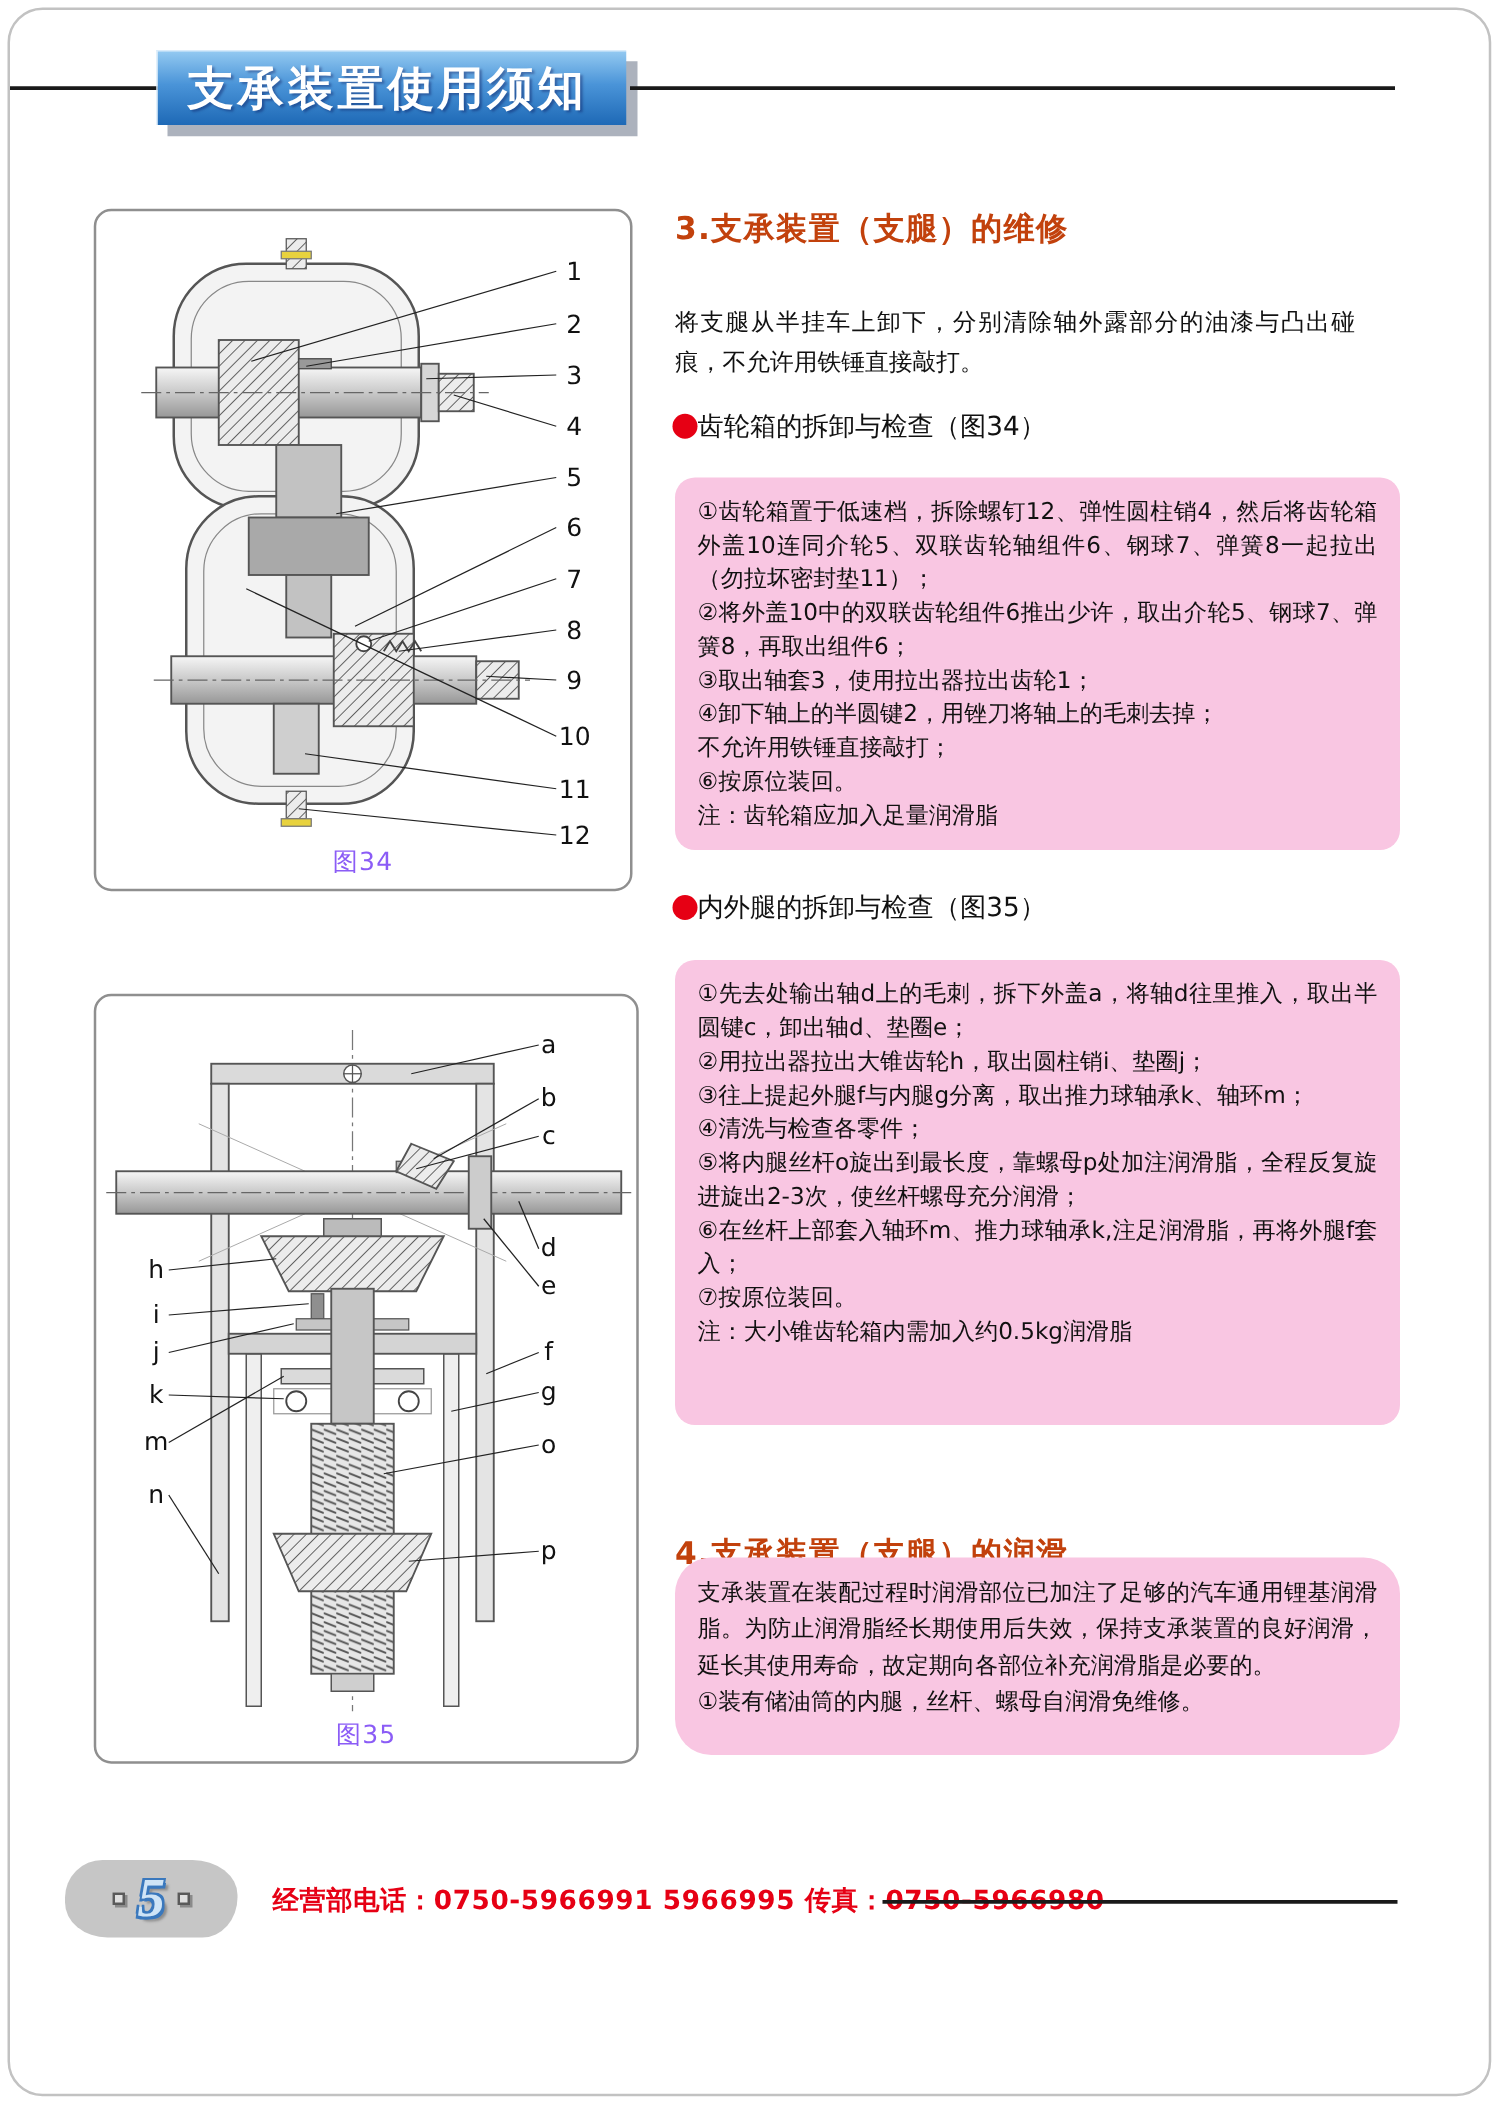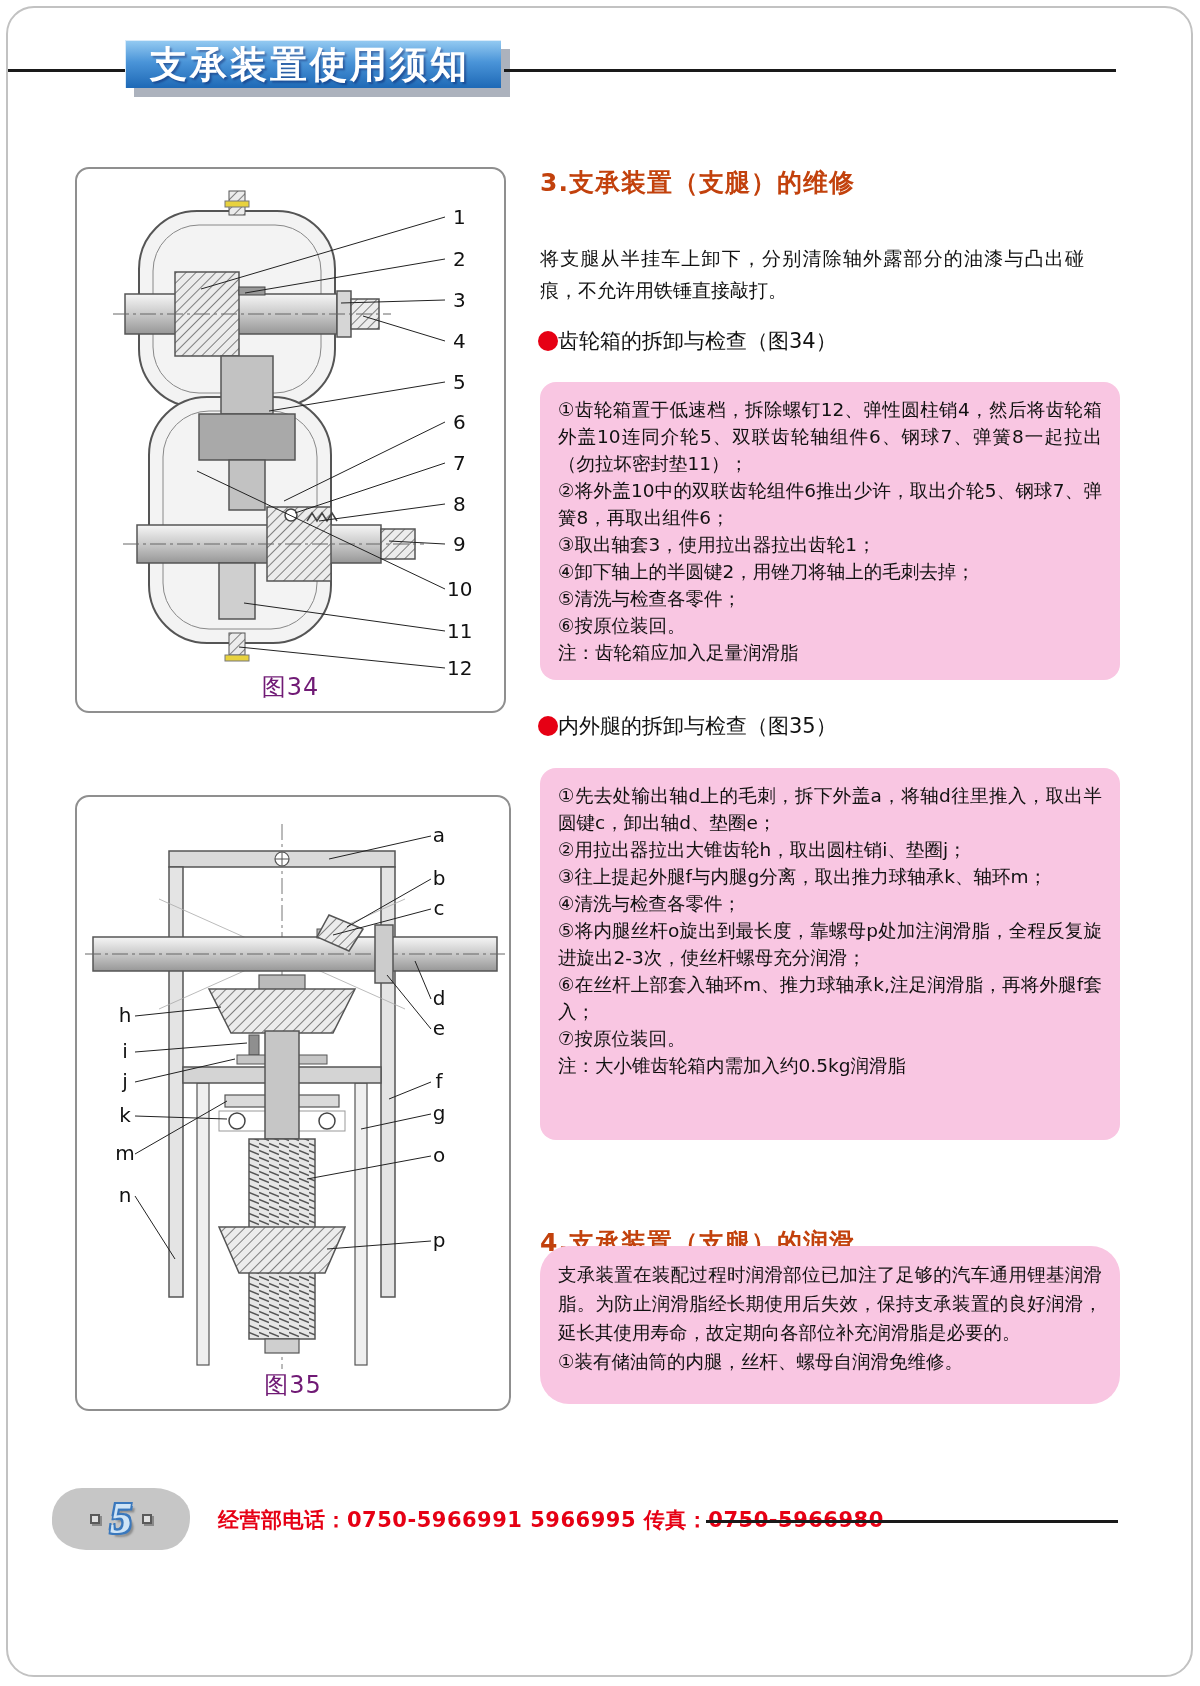--- a/index.html
+++ b/index.html
@@ -14,42 +14,42 @@
   .page-border{
     position:absolute; left:6px; top:6px; right:7px; bottom:9px;
     border:2px solid #c2c2c2; border-radius:28px;
     pointer-events:none;
   }
   
   .rule{ position:absolute; height:3px; background:#1a1a1a; }
   .rule-hl{ top:69px; left:8px; width:118px; }
   .rule-hr{ top:69px; left:504px; width:612px; }
   .banner{
-    position:absolute; left:125px; top:40px; width:376px; height:48px;
+    position:absolute; left:125px; top:40px; width:376px; height:60px;
     background:linear-gradient(180deg,#93c9f1 0%,#4a94d8 45%,#1e69b6 100%);
     box-shadow:9px 9px 0 rgba(104,114,134,.55);
     border-left:1px solid #d9ebfa; border-top:1px solid #d9ebfa;
     display:flex; align-items:center; padding-left:24px;
   }
   .banner .title{
     color:#fff; font-size:37px; font-weight:bold; letter-spacing:3px;
     text-shadow:2px 2px 2px rgba(0,0,70,.35);
     white-space:nowrap;
   }
   
   .panel{
     position:absolute; background:#fff;
     border:2px solid #8f8f8f; border-radius:14px;
   }
   .panel-34{ left:75px; top:167px; width:431px; height:546px; }
   .panel-35{ left:75px; top:795px; width:436px; height:616px; }
   .panel svg{ position:absolute; left:2px; top:2px; }
   .caption{
     position:absolute; left:0; right:0; bottom:8px;
-    text-align:center; font-size:24px; color:#701a75; letter-spacing:1px;
+    text-align:center; font-size:20px; color:#8b5cf6; letter-spacing:1px;
   }
   svg text{ font-family:"DejaVu Sans",sans-serif; font-size:20px; fill:#111; }
   
   .sec-title{
     position:absolute; left:540px; width:545px;
     color:#c2410c; font-size:25px; font-weight:bold; letter-spacing:1px;
     white-space:nowrap;
   }
   .t3{ top:166px; }
   .t4{ top:1226px; }
@@ -291,21 +291,21 @@
 <div class="bullet b1">
   <span class="dot"></span>
   <span>齿轮箱的拆卸与检查（图34）</span>
 </div>
 
 <div class="pinkbox box1">
   <p>①齿轮箱置于低速档，拆除螺钉12、弹性圆柱销4，然后将齿轮箱外盖10连同介轮5、双联齿轮轴组件6、钢球7、弹簧8一起拉出（勿拉坏密封垫11）；</p>
   <p>②将外盖10中的双联齿轮组件6推出少许，取出介轮5、钢球7、弹簧8，再取出组件6；</p>
   <p>③取出轴套3，使用拉出器拉出齿轮1；</p>
   <p>④卸下轴上的半圆键2，用锉刀将轴上的毛刺去掉；</p>
-  <p>⑤清洗与检查各零件；</p>
+  <p>不允许用铁锤直接敲打；</p>
   <p>⑥按原位装回。</p>
   <p>注：齿轮箱应加入足量润滑脂</p>
 </div>
 
 <div class="bullet b2">
   <span class="dot"></span>
   <span>内外腿的拆卸与检查（图35）</span>
 </div>
 
 <div class="pinkbox box2">

